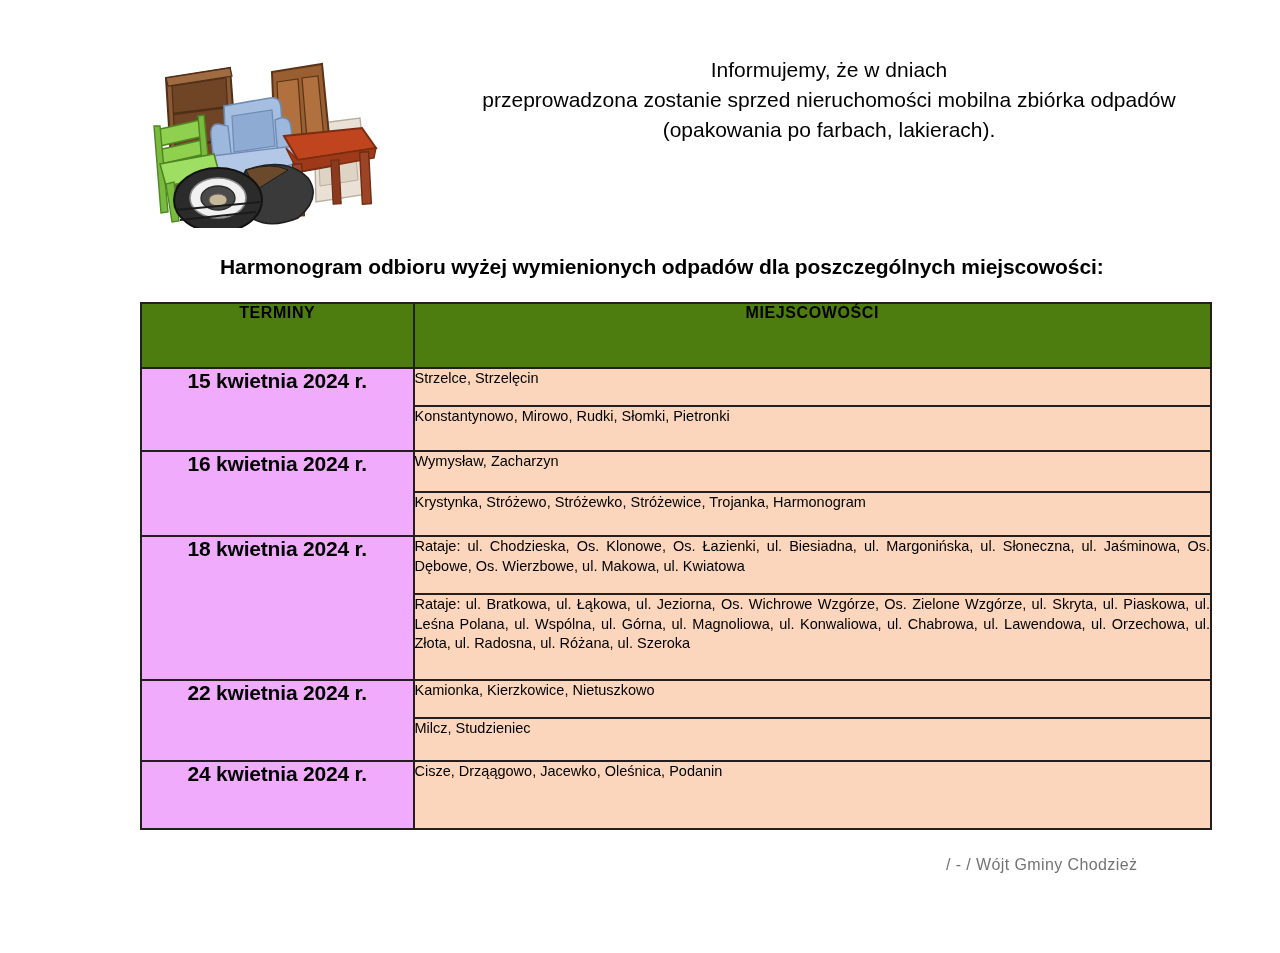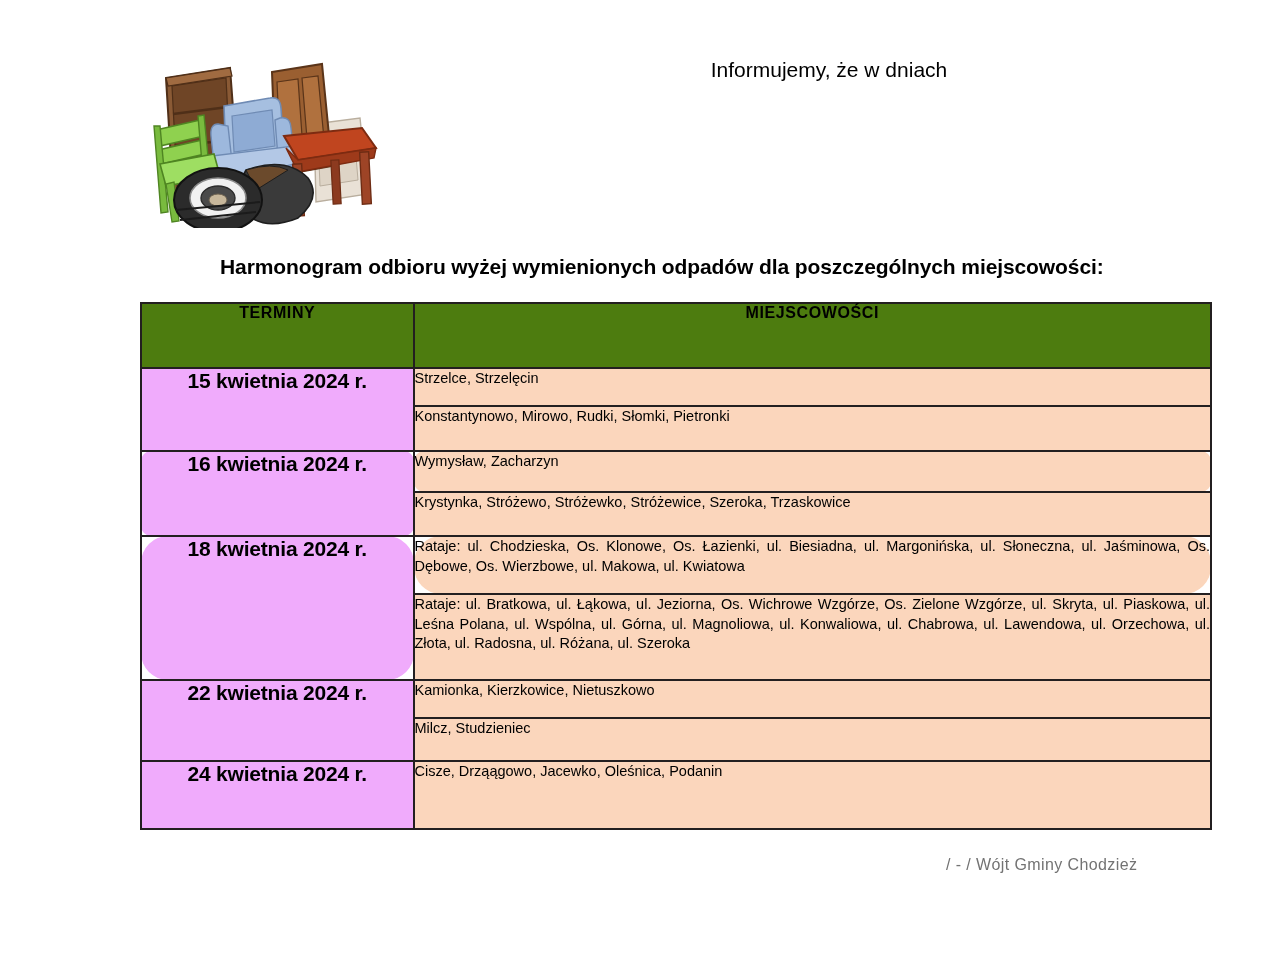--- a/index.html
+++ b/index.html
@@ -119,23 +119,23 @@
     text-align: justify;
     text-justify: inter-word;
   }
   td.loc-cell.single-line {
     text-align: left;
   }
 
   
   tr.r-15a td { height: 36px; }
   tr.r-15b td { height: 43px; }
-  tr.r-16a td { height: 39px; border-radius: 10px; }
+  tr.r-16a td { height: 39px; }
   tr.r-16b td { height: 42px; }
-  tr.r-18a td { height: 56px; border-radius: 27px; }
+  tr.r-18a td { height: 56px; }
   tr.r-18b td { height: 84px; }
   tr.r-22a td { height: 36px; }
   tr.r-22b td { height: 41px; }
   tr.r-24a td { height: 66px; }
 
   
   .signature {
     position: absolute;
     left: 912px;
     top: 856px;
@@ -215,20 +215,22 @@
           <ellipse cx="72" cy="146" rx="17" ry="12" fill="#4a4a4a" stroke="#2b2b2b" stroke-width="1.4"></ellipse>
           <ellipse cx="72" cy="148" rx="9" ry="6" fill="#c7b79b" stroke="#6d6250" stroke-width="1"></ellipse>
           <path d="M30 158 L114 150" stroke="#1b1b1b" stroke-width="2" fill="none"></path>
           <path d="M34 168 L110 160" stroke="#1b1b1b" stroke-width="2" fill="none"></path>
         </g>
       </svg>
     </div>
 
     <div class="notice-block">
       <div class="notice-line">Informujemy, że w dniach</div>
+      <div class="notice-line">przeprowadzona zostanie sprzed nieruchomości mobilna zbiórka odpadów</div>
+      <div class="notice-line">(opakowania po farbach, lakierach).</div>
     </div>
   </div>
 
   <div class="schedule-heading">Harmonogram odbioru wyżej wymienionych odpadów dla poszczególnych miejscowości:</div>
 
   <div class="schedule-table-wrap">
     <table class="schedule">
       <colgroup>
         <col class="col-terminy">
         <col class="col-miejscowosci">
@@ -247,21 +249,21 @@
         </tr>
         <tr class="r-15b">
           <td class="loc-cell single-line">Konstantynowo, Mirowo, Rudki, Słomki, Pietronki</td>
         </tr>
 
         <tr class="r-16a">
           <td class="date-cell" rowspan="2">16 kwietnia 2024 r.</td>
           <td class="loc-cell single-line">Wymysław, Zacharzyn</td>
         </tr>
         <tr class="r-16b">
-          <td class="loc-cell single-line">Krystynka, Stróżewo, Stróżewko, Stróżewice, Szeroka, Trzaskowice</td>
+          <td class="loc-cell single-line">Krystynka, Stróżewo, Stróżewko, Stróżewice, Trojanka, Harmonogram</td>
         </tr>
 
         <tr class="r-18a">
           <td class="date-cell" rowspan="2">18 kwietnia 2024 r.</td>
           <td class="loc-cell">Rataje: ul. Chodzieska, Os. Klonowe, Os. Łazienki, ul. Biesiadna, ul. Margonińska, ul. Słoneczna, ul. Jaśminowa, Os. Dębowe, Os. Wierzbowe, ul. Makowa, ul. Kwiatowa</td>
         </tr>
         <tr class="r-18b">
           <td class="loc-cell">Rataje: ul. Bratkowa, ul. Łąkowa, ul. Jeziorna, Os. Wichrowe Wzgórze, Os. Zielone Wzgórze, ul. Skryta, ul. Piaskowa, ul. Leśna Polana, ul. Wspólna, ul. Górna, ul. Magnoliowa, ul. Konwaliowa, ul. Chabrowa, ul. Lawendowa, ul. Orzechowa, ul. Złota, ul. Radosna, ul. Różana, ul. Szeroka</td>
         </tr>
 

